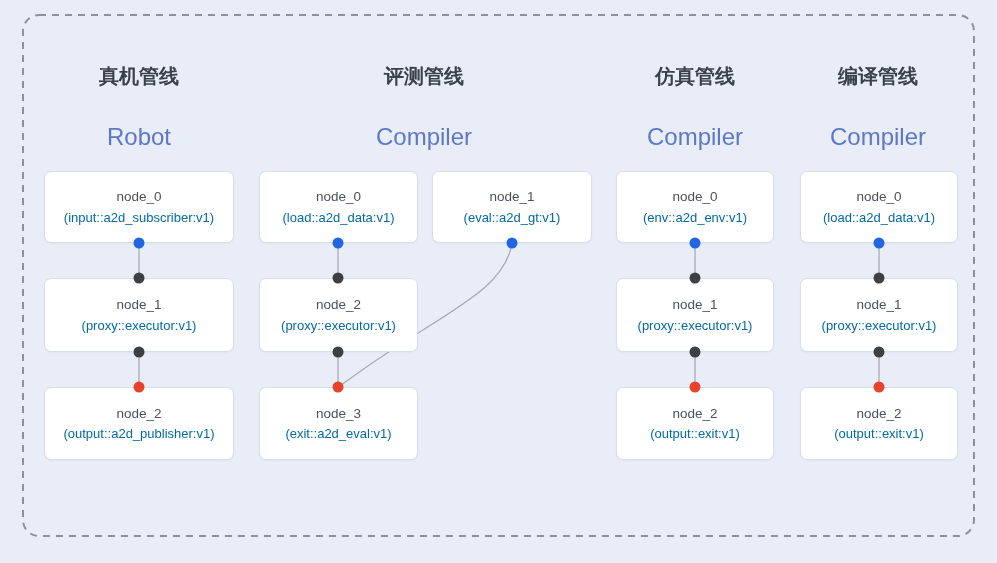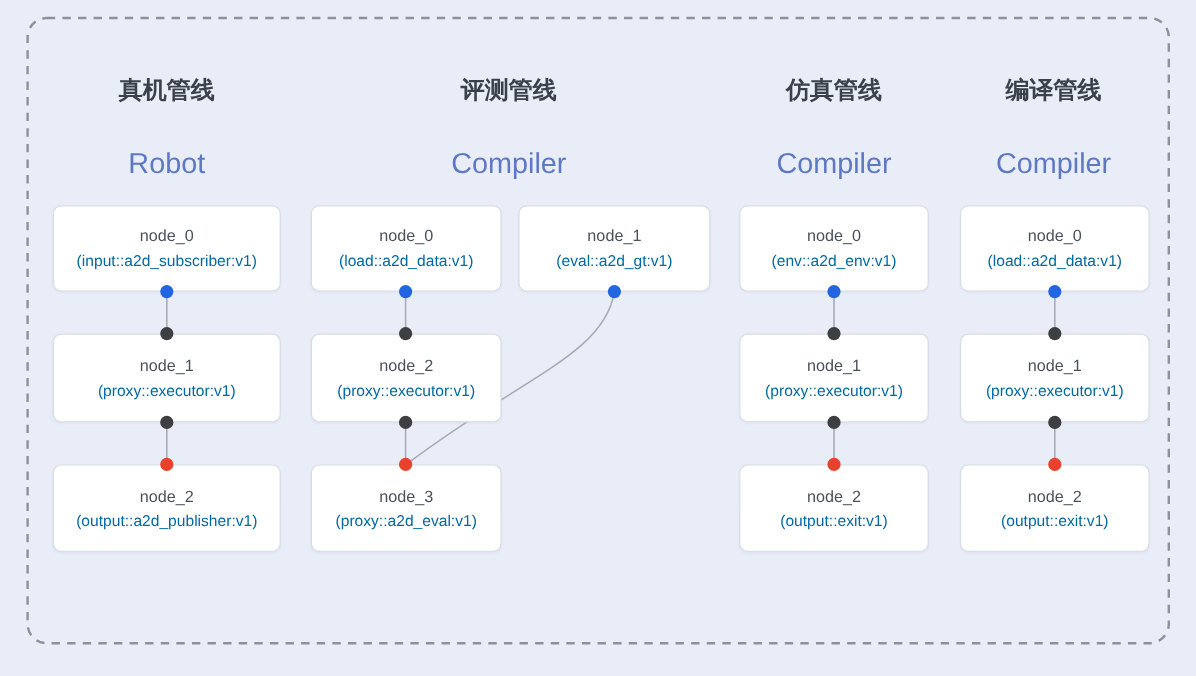--- a/index.html
+++ b/index.html
@@ -99,21 +99,21 @@
   <div class="node-box" style="left:428px;top:171px;width:160px;height:72px">
     <div class="node-name">node_1</div>
     <div class="node-type">(eval::a2d_gt:v1)</div>
   </div>
   <div class="node-box" style="left:255px;top:278px;width:159px;height:74px">
     <div class="node-name">node_2</div>
     <div class="node-type">(proxy::executor:v1)</div>
   </div>
   <div class="node-box" style="left:255px;top:387px;width:159px;height:73px">
     <div class="node-name">node_3</div>
-    <div class="node-type">(proxy::a2d_eval:v1)</div>
+    <div class="node-type">(exit::a2d_eval:v1)</div>
   </div>
 
   <div class="node-box" style="left:612px;top:171px;width:158px;height:72px">
     <div class="node-name">node_0</div>
     <div class="node-type">(env::a2d_env:v1)</div>
   </div>
   <div class="node-box" style="left:612px;top:278px;width:158px;height:74px">
     <div class="node-name">node_1</div>
     <div class="node-type">(proxy::executor:v1)</div>
   </div>

